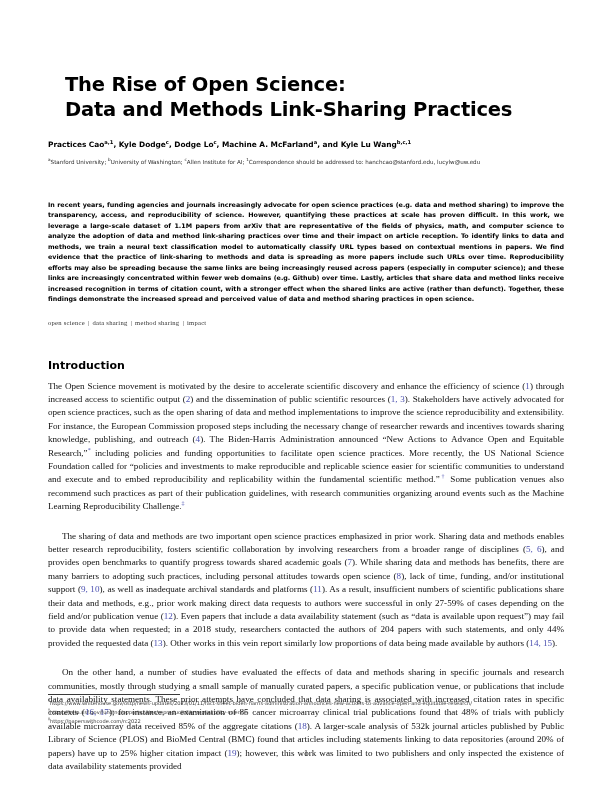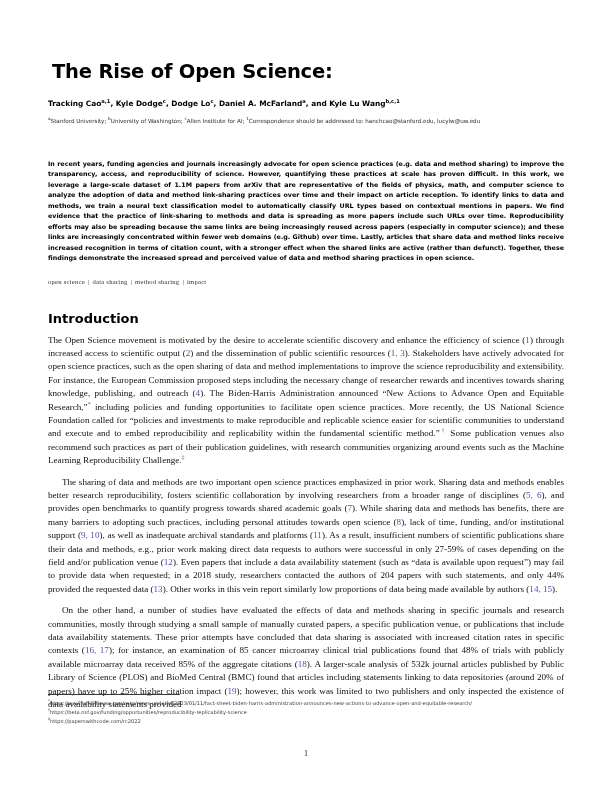--- a/index.html
+++ b/index.html
@@ -31,21 +31,21 @@
   }
 
   
   .title {
     font-family: "DejaVu Sans", sans-serif;
     font-weight: bold;
     font-size: 19.5px;
     line-height: 25px;
     letter-spacing: -0.2px;
     color: #000000;
-    margin: 4px;
+    margin: 17px;
     padding-top: 55px;
   }
   .title-line { display: block; white-space: nowrap; }
 
   
   .authors {
     font-family: "DejaVu Sans", sans-serif;
     font-weight: bold;
     font-size: 7.4px;
     line-height: 11px;
@@ -90,41 +90,41 @@
     color: #333333;
     margin-top: 13px;
     letter-spacing: 0.25px;
   }
   .kw-sep { padding: 0 3px; }
 
   
   .section-head {
     font-family: "DejaVu Sans", sans-serif;
     font-weight: bold;
-    font-size: 13px;
-    color: #000000;
-    margin-top: 24px;
+    font-size: 11px;
+    color: #000000;
+    margin-top: 31px;
   }
 
   
   .body-text {
     font-family: "Liberation Serif", serif;
     font-size: 9.1px;
     line-height: 13.4px;
     text-align: justify;
     text-justify: inter-word;
     color: #101010;
     margin-top: 8px;
   }
   .body-text p {
     margin: 0;
     text-indent: 0;
   }
   .body-text p + p {
-    margin-top: 8px;
+    margin-top: 16px;
     text-indent: 14px;
   }
   .cite { color: #4a4fb0; }
   .fnref {
     font-size: 6px;
     vertical-align: super;
     line-height: 0;
     color: #4a4fb0;
   }
 
@@ -167,24 +167,25 @@
   }
 </style>
 </head>
 <body>
 
 <div class="page">
   <div class="content">
 
     <h1 class="title">
       <span class="title-line">The Rise of Open Science:</span>
+      <span class="title-line">Data and Methods Link-Sharing Practices</span>
     </h1>
 
     <div class="authors">
-      <span><span>Tracking Cao</span><sup>a,1</sup><span>, </span></span><span><span>Kyle Dodge</span><sup>c</sup><span>, </span></span><span><span>Dodge Lo</span><sup>c</sup><span>, </span></span><span><span>Daniel A. McFarland</span><sup>a</sup><span>, and </span></span><span><span>Kyle Lu Wang</span><sup>b,c,1</sup></span>
+      <span><span>Practices Cao</span><sup>a,1</sup><span>, </span></span><span><span>Kyle Dodge</span><sup>c</sup><span>, </span></span><span><span>Dodge Lo</span><sup>c</sup><span>, </span></span><span><span>Machine A. McFarland</span><sup>a</sup><span>, and </span></span><span><span>Kyle Lu Wang</span><sup>b,c,1</sup></span>
     </div>
 
     <div class="affiliations">
       <span><sup>a</sup><span>Stanford University;</span></span>
       <span><sup>b</sup><span>University of Washington;</span></span>
       <span><sup>c</sup><span>Allen Institute for AI;</span></span>
       <span><sup>1</sup><span>Correspondence should be addressed to: hanchcao@stanford.edu, lucylw@uw.edu</span></span>
     </div>
 
     <div class="abstract">In recent years, funding agencies and journals increasingly advocate for open science practices (e.g. data and method sharing) to improve the transparency, access, and reproducibility of science. However, quantifying these practices at scale has proven difficult. In this work, we leverage a large-scale dataset of 1.1M papers from arXiv that are representative of the fields of physics, math, and computer science to analyze the adoption of data and method link-sharing practices over time and their impact on article reception. To identify links to data and methods, we train a neural text classification model to automatically classify URL types based on contextual mentions in papers. We find evidence that the practice of link-sharing to methods and data is spreading as more papers include such URLs over time. Reproducibility efforts may also be spreading because the same links are being increasingly reused across papers (especially in computer science); and these links are increasingly concentrated within fewer web domains (e.g. Github) over time. Lastly, articles that share data and method links receive increased recognition in terms of citation count, with a stronger effect when the shared links are active (rather than defunct). Together, these findings demonstrate the increased spread and perceived value of data and method sharing practices in open science.</div>

